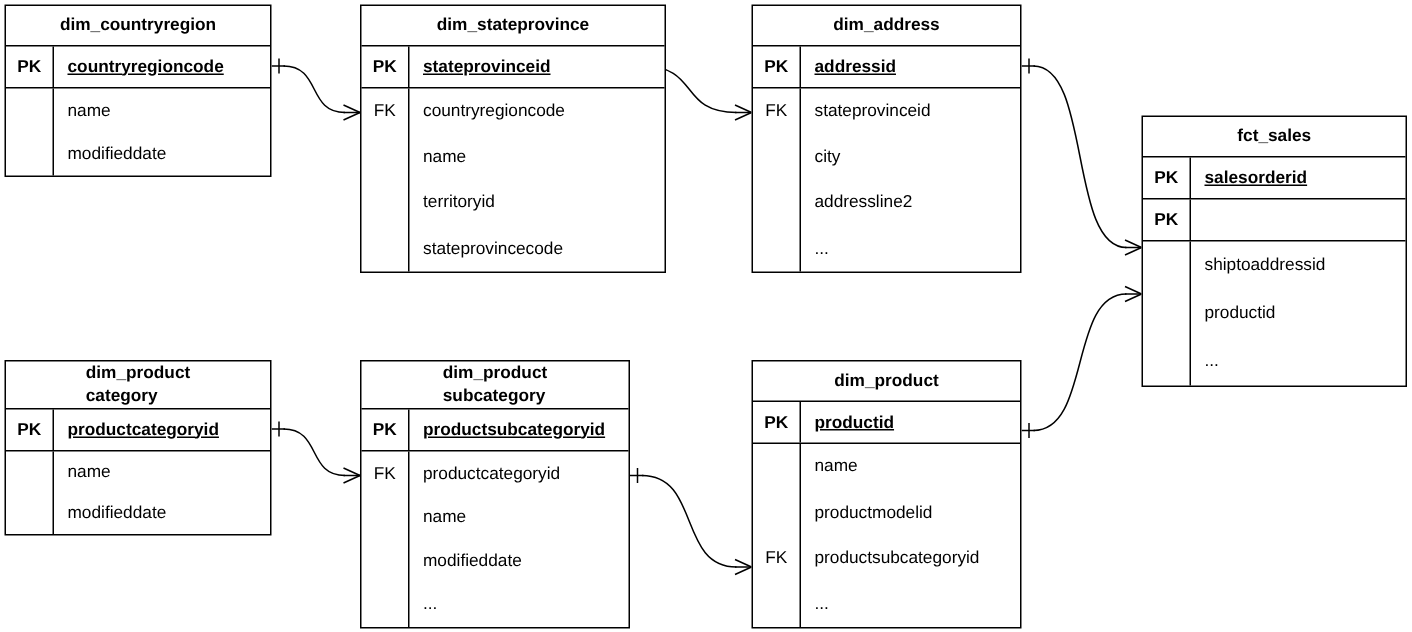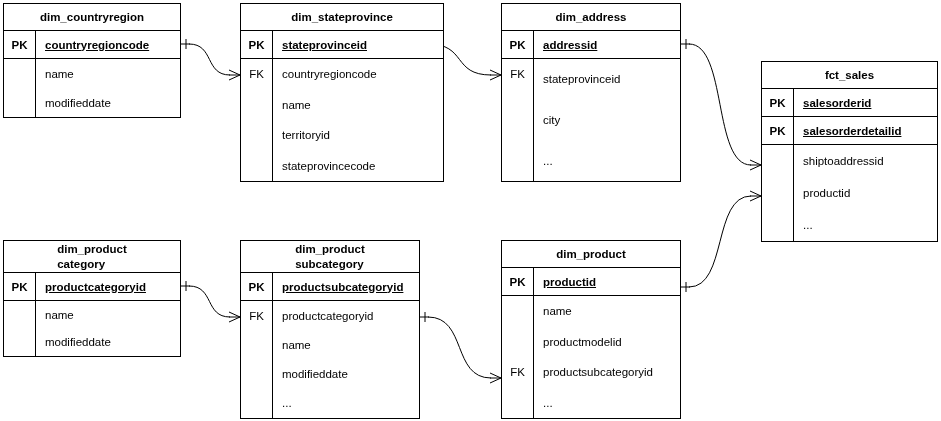--- a/index.html
+++ b/index.html
@@ -214,35 +214,35 @@
           <div class="fieldblock">
             <div class="keycol">
               <div class="kline" style="flex: 1 1 0px;">FK</div>
               <div class="kline" style="flex: 1 1 0px;"></div>
               <div class="kline" style="flex: 1 1 0px;"></div>
               <div class="kline" style="flex: 1 1 0px;"></div>
             </div>
             <div class="attrcol">
               <div class="aline" style="flex: 1 1 0px;">stateprovinceid</div>
               <div class="aline" style="flex: 1 1 0px;">city</div>
+              <div class="aline" style="flex: 1 1 0px;">addressline2</div>
               <div class="aline" style="flex: 1 1 0px;">...</div>
             </div>
           </div>
         </div>
       </div>
-      <div class="entity" style="left: 761px; top: 61px; width: 177px; height: 181px;">
+      <div class="entity" style="left: 761px; top: 77px; width: 177px; height: 181px;">
         <div class="ent-title" style="height: 27px; flex: 0 0 27px;">fct_sales</div>
         <div class="ent-rows">
           <div class="row sep" style="height: 28px;">
             <div class="key-cell bold">PK</div>
             <div class="attr-cell pk">salesorderid</div>
           </div>
           <div class="row sep" style="height: 28px;">
             <div class="key-cell bold">PK</div>
-            <div class="attr-cell pk">salesorderdetailid</div>
           </div>
           <div class="fieldblock">
             <div class="keycol">
               <div class="kline" style="flex: 1 1 0px;"></div>
               <div class="kline" style="flex: 1 1 0px;"></div>
               <div class="kline" style="flex: 1 1 0px;"></div>
             </div>
             <div class="attrcol">
               <div class="aline" style="flex: 1 1 0px;">shiptoaddressid</div>
               <div class="aline" style="flex: 1 1 0px;">productid</div>

